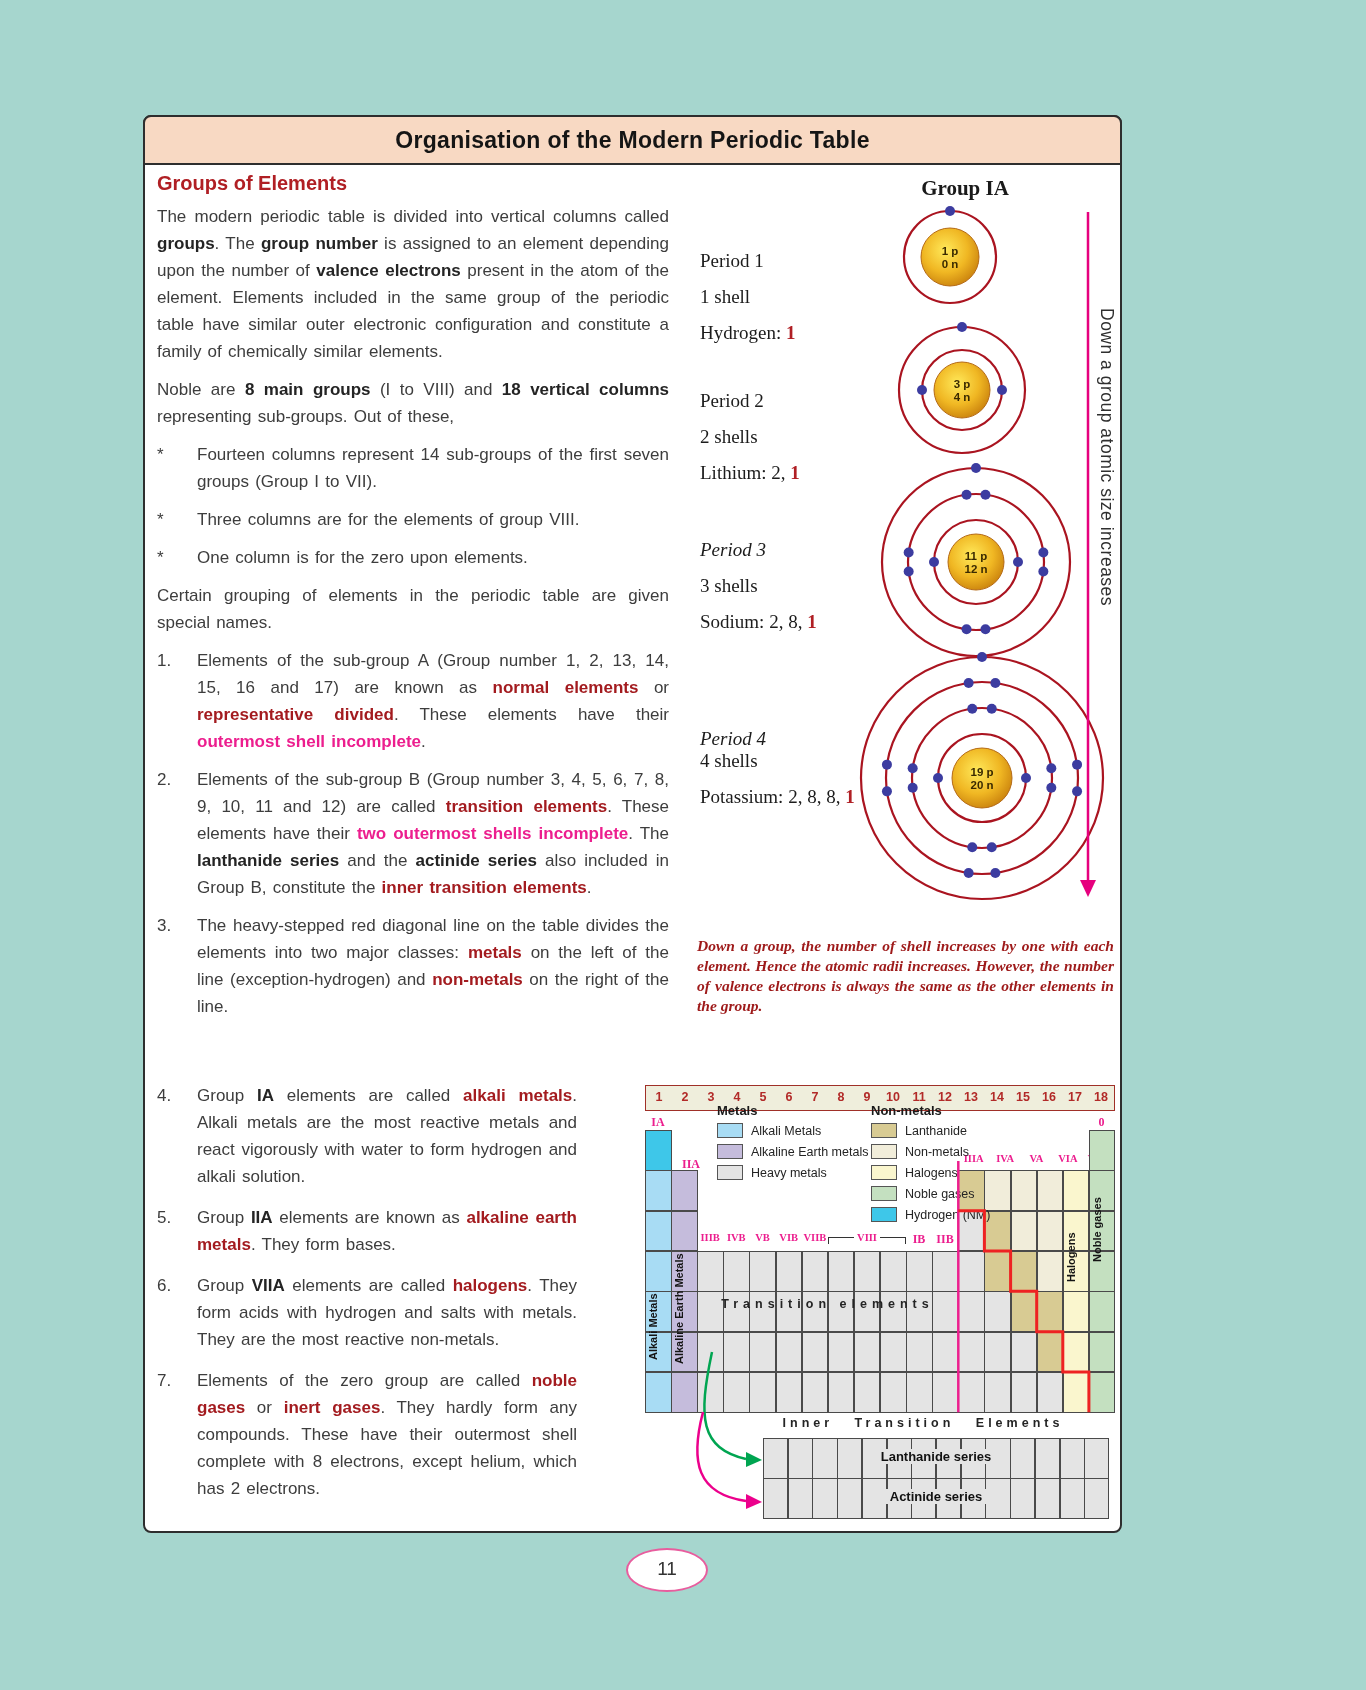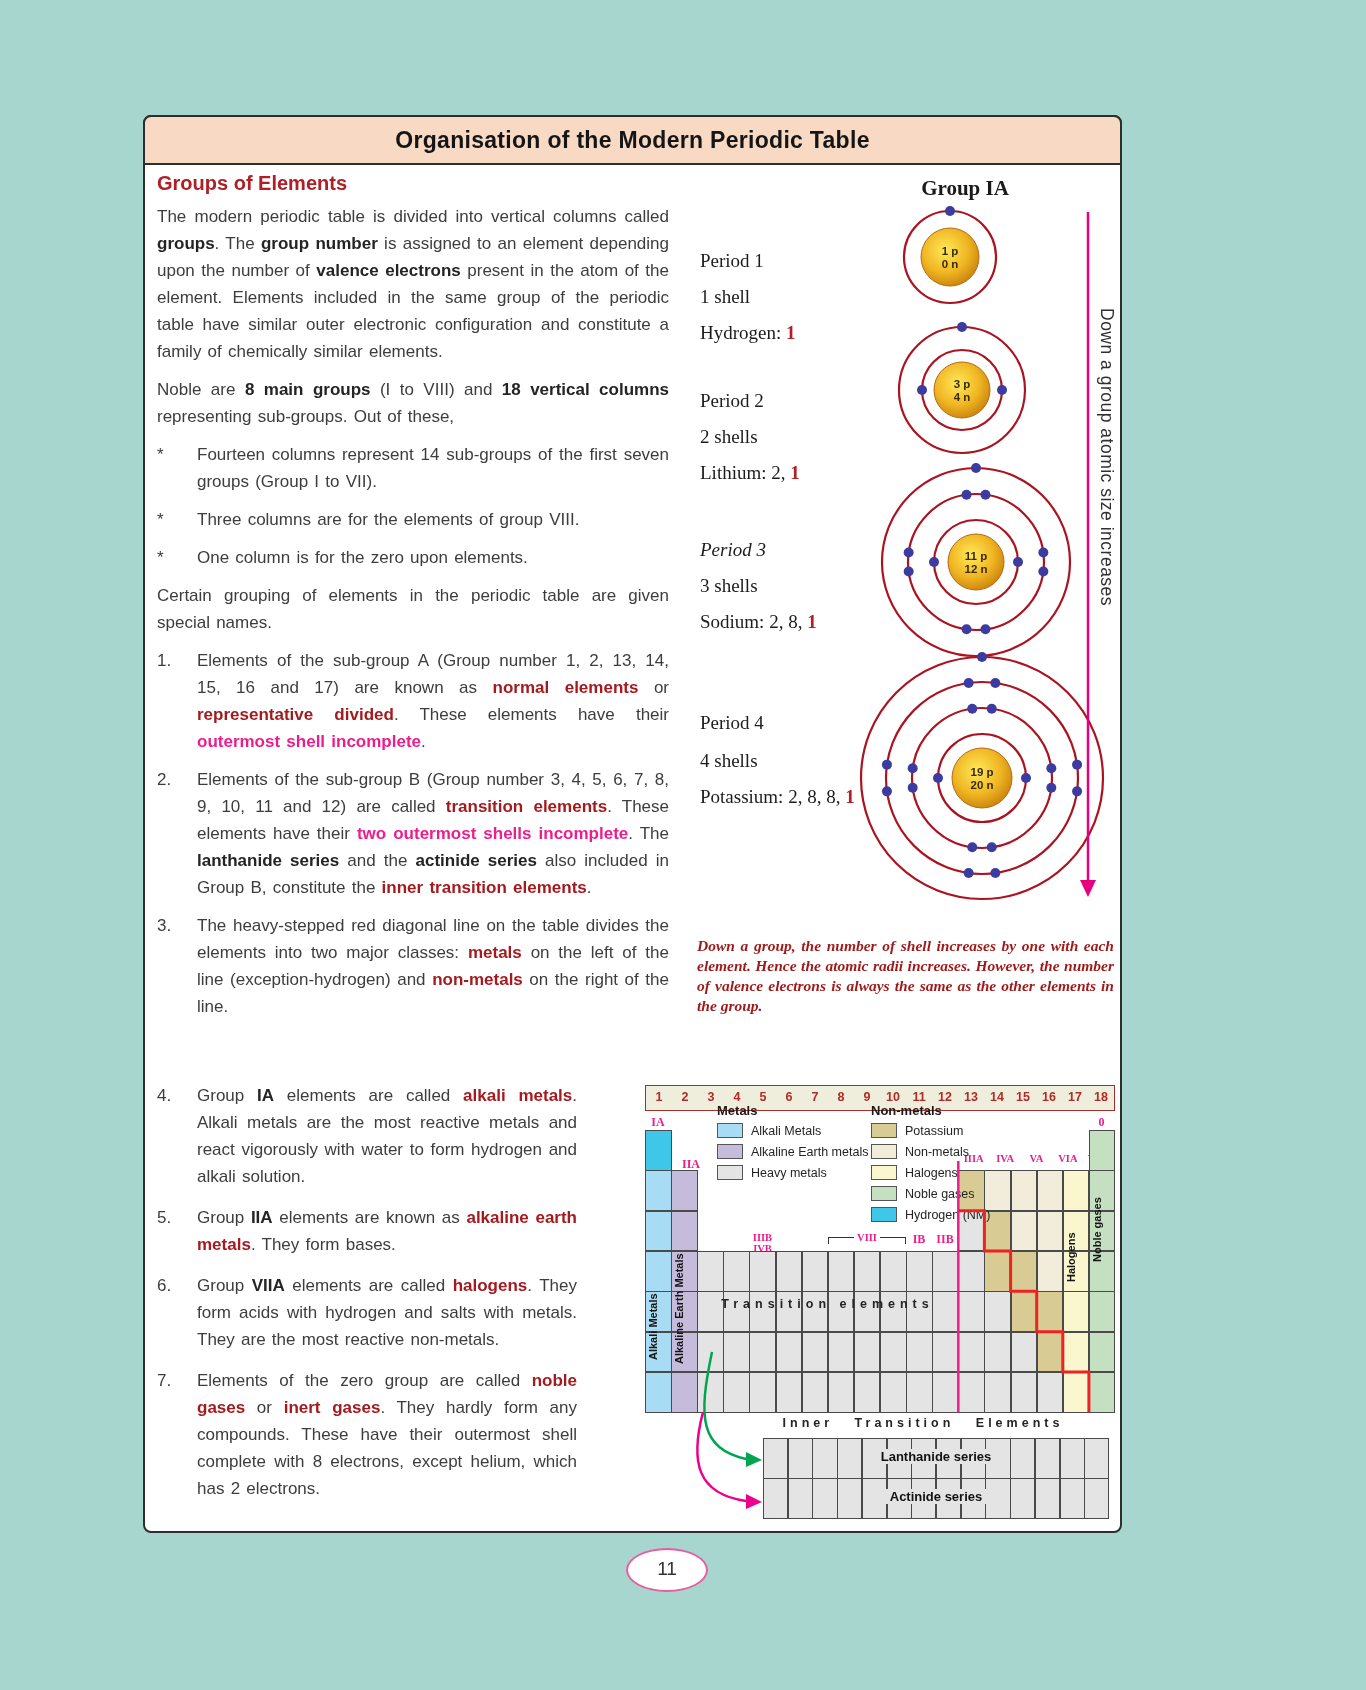--- a/index.html
+++ b/index.html
@@ -40,21 +40,21 @@
           background:#EFEEDC;border:1.5px solid #A03028;box-sizing:border-box;}
   .numbar span{flex:1;text-align:center;font-size:12.5px;font-weight:bold;color:#B22A28;line-height:22px;}
   .glabel{position:absolute;font-family:"Liberation Serif",serif;font-weight:bold;font-size:12px;color:#EC1E8E;text-align:center;}
   .glabel.ia{left:0;width:26px;top:30px;}
   .glabel.zero{left:443px;width:27px;top:30px;}
   .glabel.iia{left:26px;width:40px;top:72px;}
   .glabel.ib{left:261px;width:26px;top:147px;}
   .glabel.iib{left:287px;width:26px;top:147px;}
   #agroups{position:absolute;left:313px;top:68px;width:157px;height:16px;display:flex;}
   #agroups span{flex:1;text-align:center;font-family:"Liberation Serif",serif;font-weight:bold;font-size:10.5px;color:#EC1E8E;}
-  #bgroups{position:absolute;left:52px;top:147px;width:131px;height:16px;display:flex;flex-direction:column;}
+  #bgroups{position:absolute;left:52px;top:147px;width:131px;height:16px;display:flex;}
   #bgroups span{flex:1;text-align:center;font-family:"Liberation Serif",serif;font-weight:bold;font-size:10.5px;color:#EC1E8E;}
   .viii-wrap{position:absolute;left:183px;top:147px;width:78px;height:16px;display:flex;align-items:center;}
   .viii-wrap .brk{flex:1;height:6px;border-top:1.3px solid #333;}
   .viii-wrap .brk.l{border-left:1.3px solid #333;}
   .viii-wrap .brk.r{border-right:1.3px solid #333;}
   .viii-wrap .viii{font-family:"Liberation Serif",serif;font-weight:bold;font-size:10.5px;color:#EC1E8E;padding:0 3px;margin-top:-6px;}
   #grid .cell{position:absolute;box-sizing:border-box;border:1px solid #4a4a4a;}
   .rot{position:absolute;writing-mode:vertical-rl;transform:rotate(180deg);
        font-weight:bold;font-size:11px;color:#141414;text-align:center;white-space:nowrap;}
   .rot.alkali{left:2px;top:158px;height:168px;width:23px;}
@@ -147,21 +147,21 @@
   <div id="plabels">
       <div class="plabel" style="top: 250px;">Period 1</div>
       <div class="plabel" style="top: 286px;">1 shell</div>
       <div class="plabel" style="top: 322px;"><span>Hydrogen: </span><span class="cfg-red">1</span></div>
       <div class="plabel" style="top: 390px;">Period 2</div>
       <div class="plabel" style="top: 426px;">2 shells</div>
       <div class="plabel" style="top: 462px;"><span>Lithium: 2, </span><span class="cfg-red">1</span></div>
       <div class="plabel" style="top: 539px; font-style: italic;">Period 3</div>
       <div class="plabel" style="top: 575px;">3 shells</div>
       <div class="plabel" style="top: 611px;"><span>Sodium: 2, 8, </span><span class="cfg-red">1</span></div>
-      <div class="plabel" style="top: 712px;">Period 4</div>
+      <div class="plabel" style="top: 728px; font-style: italic;">Period 4</div>
       <div class="plabel" style="top: 750px;">4 shells</div>
       <div class="plabel" style="top: 786px;"><span>Potassium: 2, 8, 8, </span><span class="cfg-red">1</span></div>
     </div>
   <svg id="atoms-svg" width="440" height="710" viewBox="0 0 440 710">
     <defs>
       <radialGradient id="nuc" cx="42%" cy="38%" r="70%">
         <stop offset="0" stop-color="#FFE95A"></stop>
         <stop offset="0.55" stop-color="#F0B723"></stop>
         <stop offset="1" stop-color="#C47A0A"></stop>
       </radialGradient>
@@ -386,21 +386,21 @@
               <span class="leg-sw" style="background: rgb(228, 228, 228);"></span>
               <span class="leg-lb">Heavy metals</span>
             </div>
           </div>
       </div>
       <div class="leg nonmetals">
         <div class="leg-h">Non-metals</div>
         <div id="leg-n">
             <div class="leg-row">
               <span class="leg-sw" style="background: rgb(216, 203, 147);"></span>
-              <span class="leg-lb">Potassium</span>
+              <span class="leg-lb">Lanthanide</span>
             </div>
             <div class="leg-row">
               <span class="leg-sw" style="background: rgb(241, 237, 218);"></span>
               <span class="leg-lb">Non-metals</span>
             </div>
             <div class="leg-row">
               <span class="leg-sw" style="background: rgb(250, 246, 206);"></span>
               <span class="leg-lb">Halogens</span>
             </div>
             <div class="leg-row">

